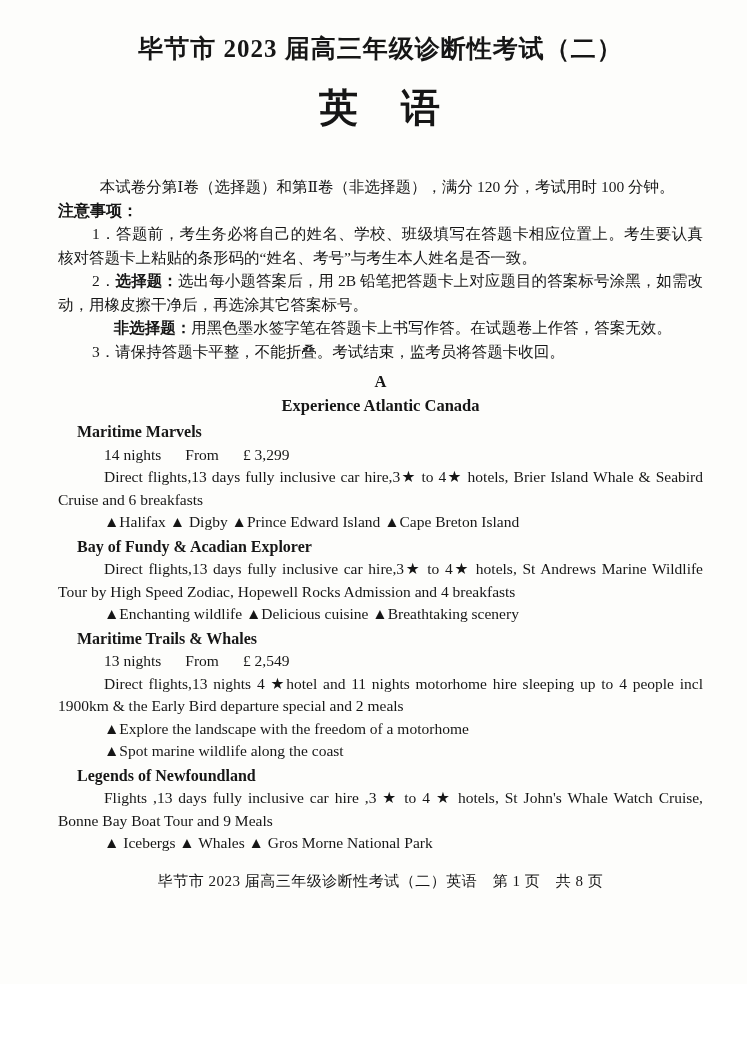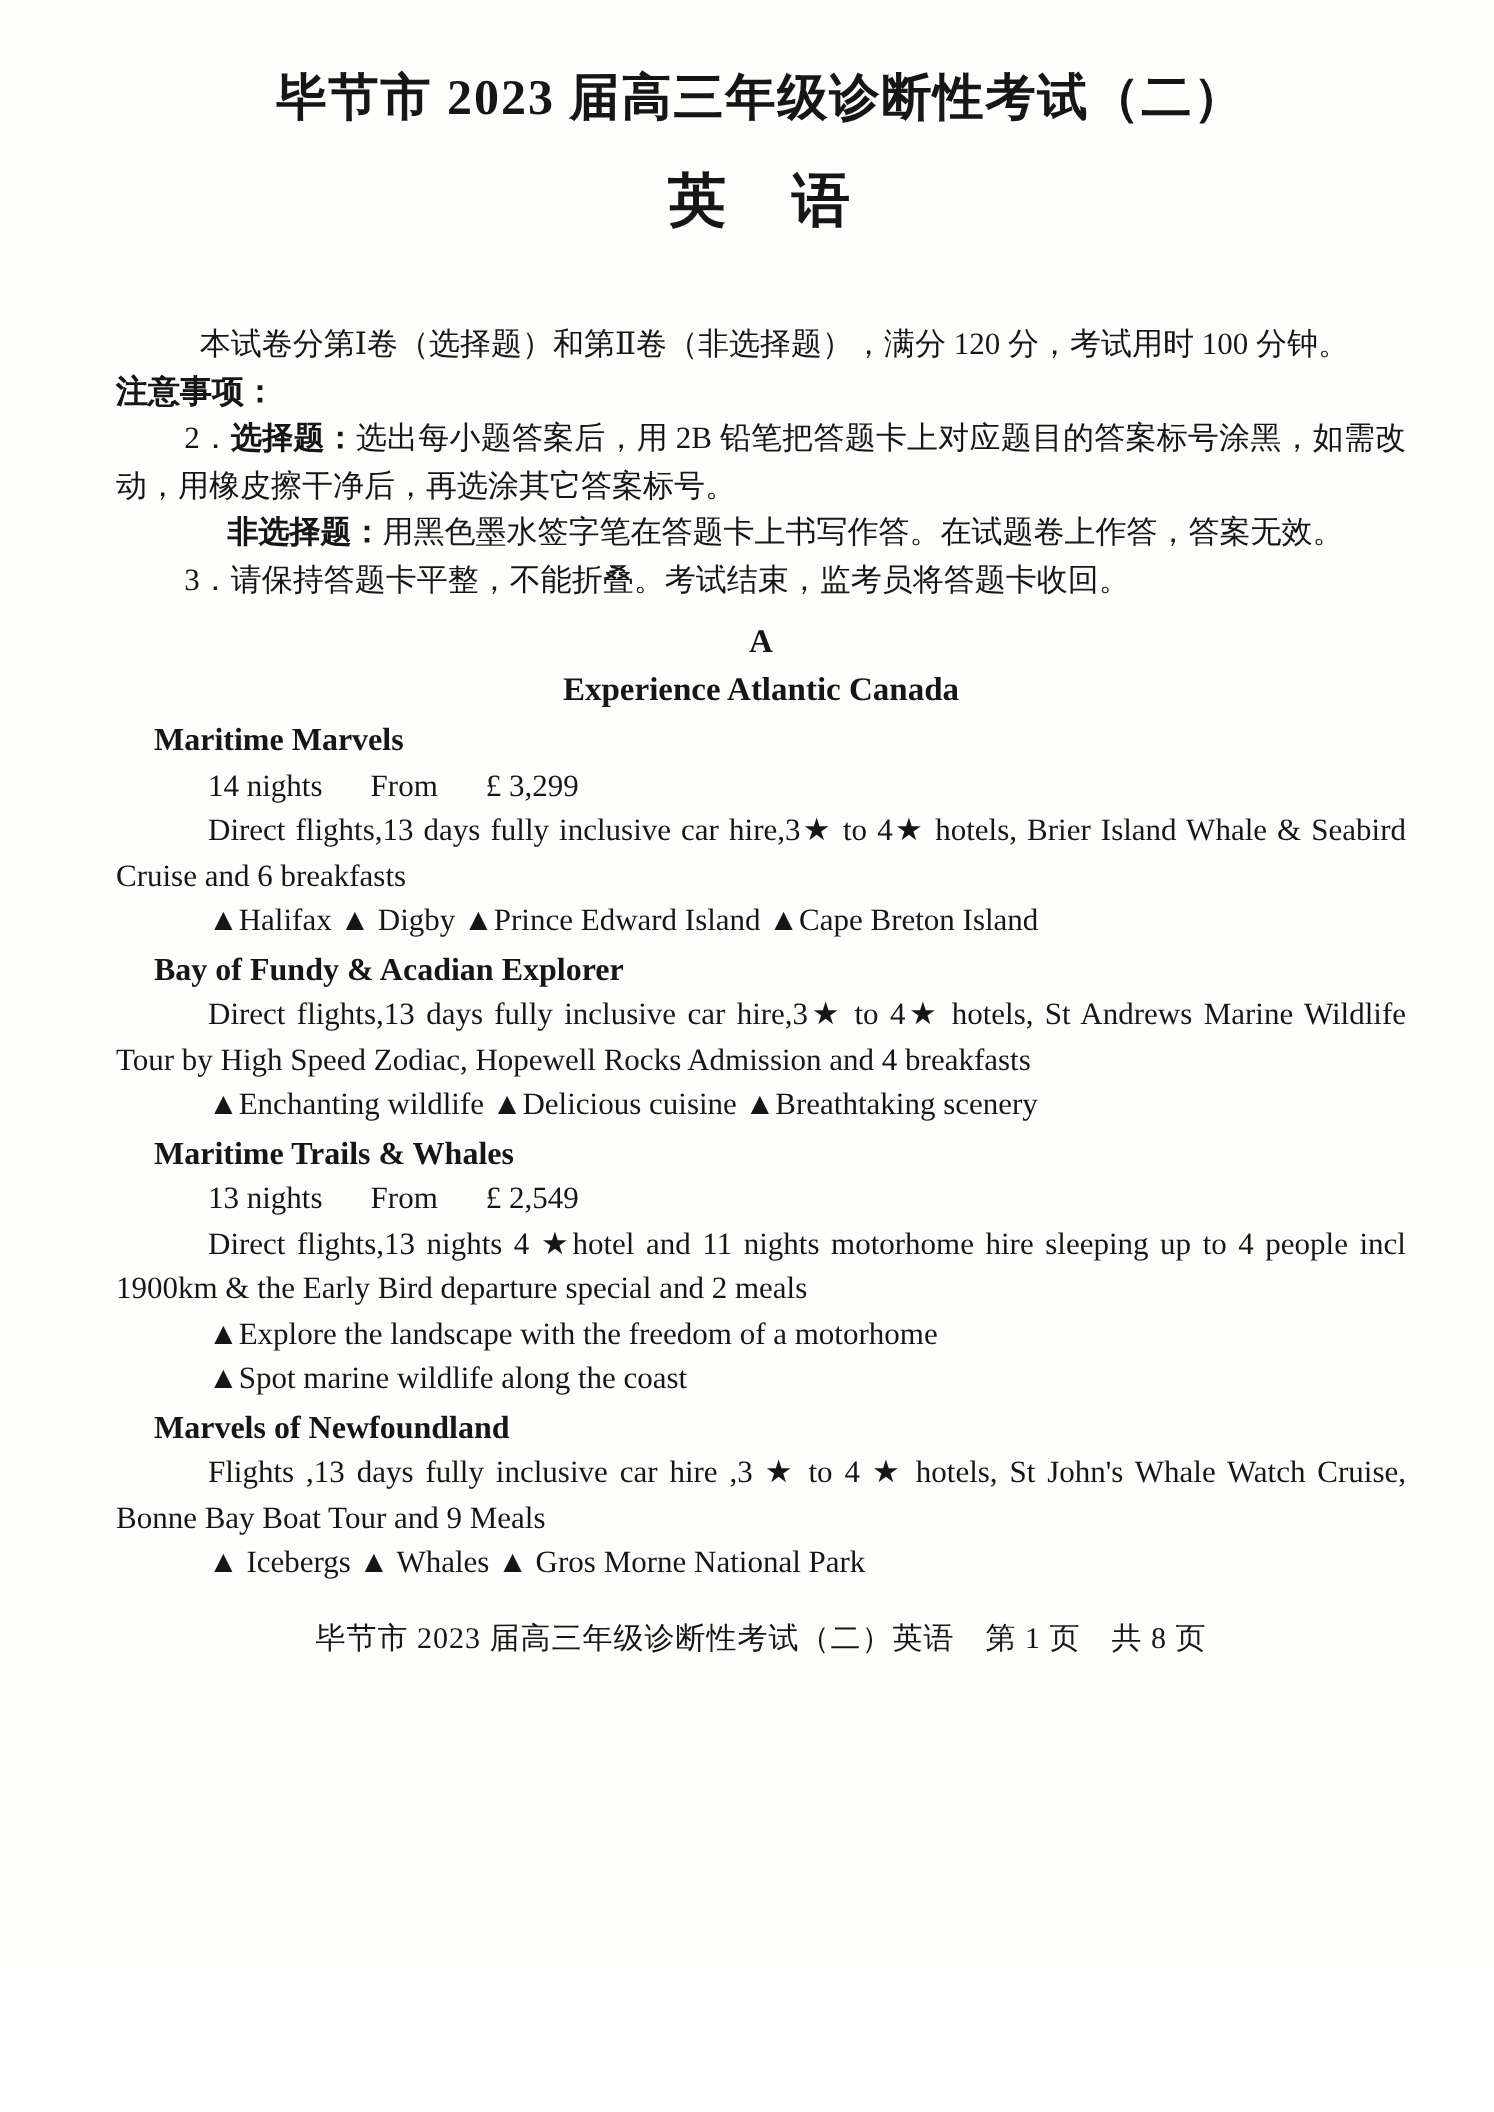--- a/index.html
+++ b/index.html
@@ -26,21 +26,21 @@
   .exam-title {
     margin: 8px 0 0 0;
     text-align: center;
     font-size: 25px;
     font-weight: 700;
     letter-spacing: 1px;
   }
   .subject-title {
     margin: 16px 0 40px 0;
     text-align: center;
-    font-size: 29px;
+    font-size: 39px;
     font-weight: 700;
     letter-spacing: 2px;
   }
   
   .cn {
     margin: 0;
     font-size: 15.5px;
     line-height: 23.5px;
     text-align: justify;
   }
@@ -110,20 +110,21 @@
 
   <header>
     <h1 class="exam-title">毕节市 2023 届高三年级诊断性考试（二）</h1>
     <h2 class="subject-title">英　语</h2>
   </header>
 
   <section>
     <p class="cn summary">本试卷分第Ⅰ卷（选择题）和第Ⅱ卷（非选择题），满分 120 分，考试用时 100 分钟。</p>
     <p class="cn notice-head">注意事项：</p>
 
+    <p class="cn item"><span>1．</span><span class="bold"></span><span>答题前，考生务必将自己的姓名、学校、班级填写在答题卡相应位置上。考生要认真核对答题卡上粘贴的条形码的“姓名、考号”与考生本人姓名是否一致。</span></p>
 
     <p class="cn item"><span>2．</span><span class="bold">选择题：</span><span>选出每小题答案后，用 2B 铅笔把答题卡上对应题目的答案标号涂黑，如需改动，用橡皮擦干净后，再选涂其它答案标号。</span></p>
 
     <p class="cn item item-sub"><span></span><span class="bold">非选择题：</span><span>用黑色墨水签字笔在答题卡上书写作答。在试题卷上作答，答案无效。</span></p>
 
     <p class="cn item"><span>3．</span><span class="bold"></span><span>请保持答题卡平整，不能折叠。考试结束，监考员将答题卡收回。</span></p>
   </section>
 
 
   <section>
@@ -145,21 +146,21 @@
 
     <div class="tour">
       <p class="en tour-name">Maritime Trails &amp; Whales</p>
       <p class="en price-line"><span class="seg">13 nights</span><span class="seg">From</span><span>£ 2,549</span></p>
       <p class="en desc">Direct flights,13 nights 4 ★hotel and 11 nights motorhome hire sleeping up to 4 people incl 1900km &amp; the Early Bird departure special and 2 meals</p>
       <p class="en hl">▲Explore the landscape with the freedom of a motorhome</p>
       <p class="en hl">▲Spot marine wildlife along the coast</p>
     </div>
 
     <div class="tour">
-      <p class="en tour-name">Marvels of Newfoundland</p>
+      <p class="en tour-name">Legends of Newfoundland</p>
       <p class="en desc">Flights ,13 days fully inclusive car hire ,3 ★ to 4 ★ hotels, St John's Whale Watch Cruise, Bonne Bay Boat Tour and 9 Meals</p>
       <p class="en hl">▲ Icebergs ▲ Whales ▲ Gros Morne National Park</p>
     </div>
   </section>
 
   <p class="cn footer">毕节市 2023 届高三年级诊断性考试（二）英语　第 1 页　共 8 页</p>
 
 </div>
 
 </body></html>

